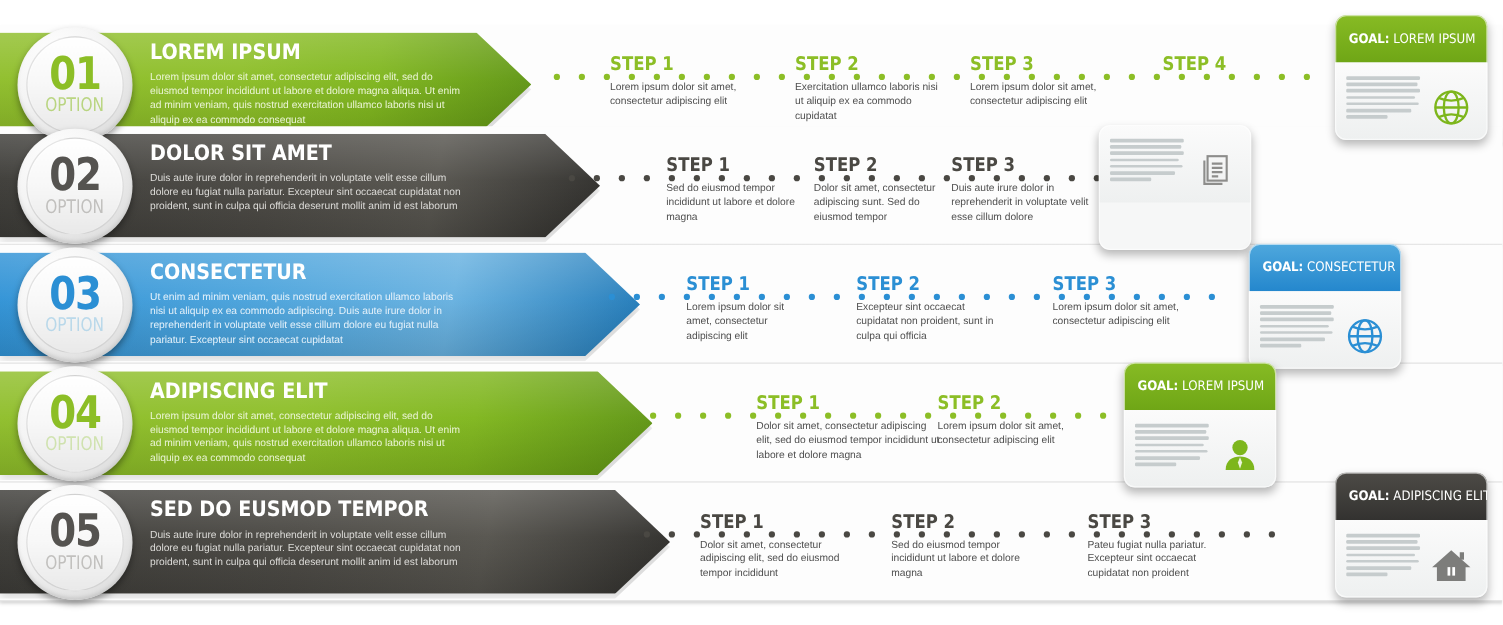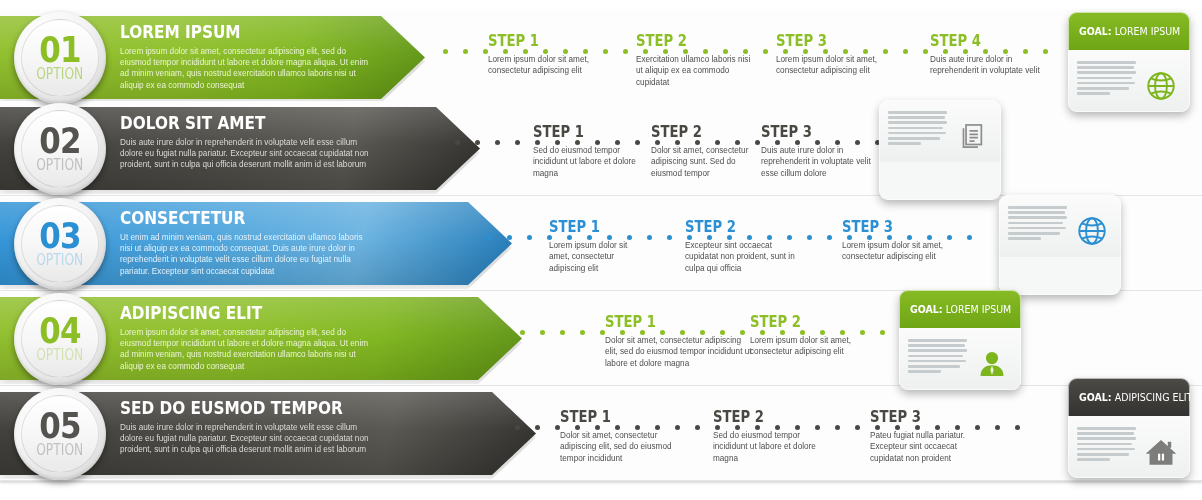--- a/index.html
+++ b/index.html
@@ -128,21 +128,21 @@
   .goal::after {
     content: ""; position: absolute; inset: 0; border-radius: 9px;
     border: 1px solid rgba(255,255,255,0.6); pointer-events: none;
   }
 </style>
 </head>
 <body>
 
 <div id="stage">
 
-  <div class="row" style="top:10px">
+  <div class="row" style="top:20px">
     <div class="row-strip"></div>
     <div class="band-shadow" style="width:425px"></div>
     <div class="band" style="width:425px">
       <div class="band-inner" style="background:linear-gradient(100deg,#8fbe2a 0%,#8cbe26 45%,#7fb61d 70%,#5e9413 100%)"></div>
       <div class="band-gloss"></div>
     </div>
     <div class="badge">
       <div class="badge-ring">
         <div class="badge-num" style="color:#8cbe26">01</div>
         <div class="badge-opt" style="color:#8cbe26">OPTION</div>
@@ -194,21 +194,20 @@
       <div class="step" style="left:193px;width:120px">
         <div class="step-head" style="color:#8cbe26">STEP 2</div>
         <div class="step-body">Exercitation ullamco laboris nisi ut aliquip ex ea commodo cupidatat</div>
       </div>
       <div class="step" style="left:333px;width:105px">
         <div class="step-head" style="color:#8cbe26">STEP 3</div>
         <div class="step-body">Lorem ipsum dolor sit amet, consectetur adipiscing elit</div>
       </div>
       <div class="step" style="left:487px;width:125px">
         <div class="step-head" style="color:#8cbe26">STEP 4</div>
-        <div class="step-body">Duis aute irure dolor in reprehenderit in voluptate velit</div>
       </div>
     </div>
   </div>
 
   <div class="goal" style="left:1068px;top:12px">
     <div class="goal-head" style="background:linear-gradient(to bottom,#87bb24,#6fa616)">
       <span><b>GOAL:</b>&nbsp;<i>LOREM IPSUM</i></span>
     </div>
     <div class="goal-body">
       <div class="goal-lorem">
@@ -326,21 +325,21 @@
       <div class="band-gloss"></div>
     </div>
     <div class="badge">
       <div class="badge-ring">
         <div class="badge-num" style="color:#2b8fd4">03</div>
         <div class="badge-opt" style="color:#8cc4e4">OPTION</div>
       </div>
     </div>
     <div class="band-text">
       <div class="band-title" style="color:#ffffff">CONSECTETUR</div>
-      <div class="band-desc" style="color:#e4f1fa">Ut enim ad minim veniam, quis nostrud exercitation ullamco laboris nisi ut aliquip ex ea commodo consequat. Duis aute irure dolor in reprehenderit in voluptate velit esse cillum dolore eu fugiat nulla pariatur. Excepteur sint occaecat cupidatat</div>
+      <div class="band-desc" style="color:#e4f1fa">Ut enim ad minim veniam, quis nostrud exercitation ullamco laboris nisi ut aliquip ex ea commodo adipiscing. Duis aute irure dolor in reprehenderit in voluptate velit esse cillum dolore eu fugiat nulla pariatur. Excepteur sint occaecat cupidatat</div>
     </div>
 
     <div class="steps" style="left:487px;width:520px">
       <div class="dotline" style="left:0">
         <span class="dot" style="background:#2b8fd4"></span>
           <span class="dot" style="background:#2b8fd4"></span>
         <span class="dot" style="background:#2b8fd4"></span>
           <span class="dot" style="background:#2b8fd4"></span>
         <span class="dot" style="background:#2b8fd4"></span>
           <span class="dot" style="background:#2b8fd4"></span>
@@ -373,20 +372,23 @@
         <div class="step-body">Excepteur sint occaecat cupidatat non proident, sunt in culpa qui officia</div>
       </div>
       <div class="step" style="left:355px;width:130px">
         <div class="step-head" style="color:#2b8fd4">STEP 3</div>
         <div class="step-body">Lorem ipsum dolor sit amet, consectetur adipiscing elit</div>
       </div>
     </div>
   </div>
 
   <div class="goal" style="left:999px;top:195px">
+    <div class="goal-head" style="background:linear-gradient(to bottom,#4fa8dd,#2487cd)">
+      <span><b>GOAL:</b>&nbsp;<i>CONSECTETUR</i></span>
+    </div>
     <div class="goal-body">
       <div class="goal-lorem">
         <i style="width:100%"></i>
           <i style="width:96%"></i>
           <i style="width:100%"></i>
           <i style="width:93%"></i>
           <i style="width:98%"></i>
           <i style="width:88%"></i>
           <i style="width:56%"></i>
       </div>

